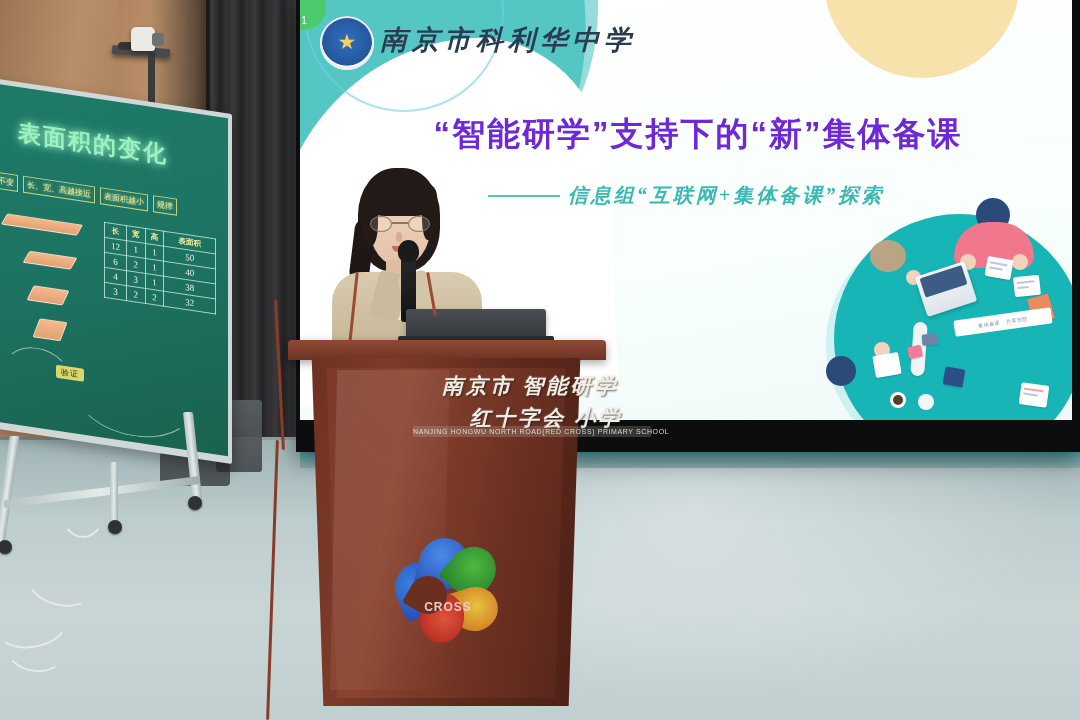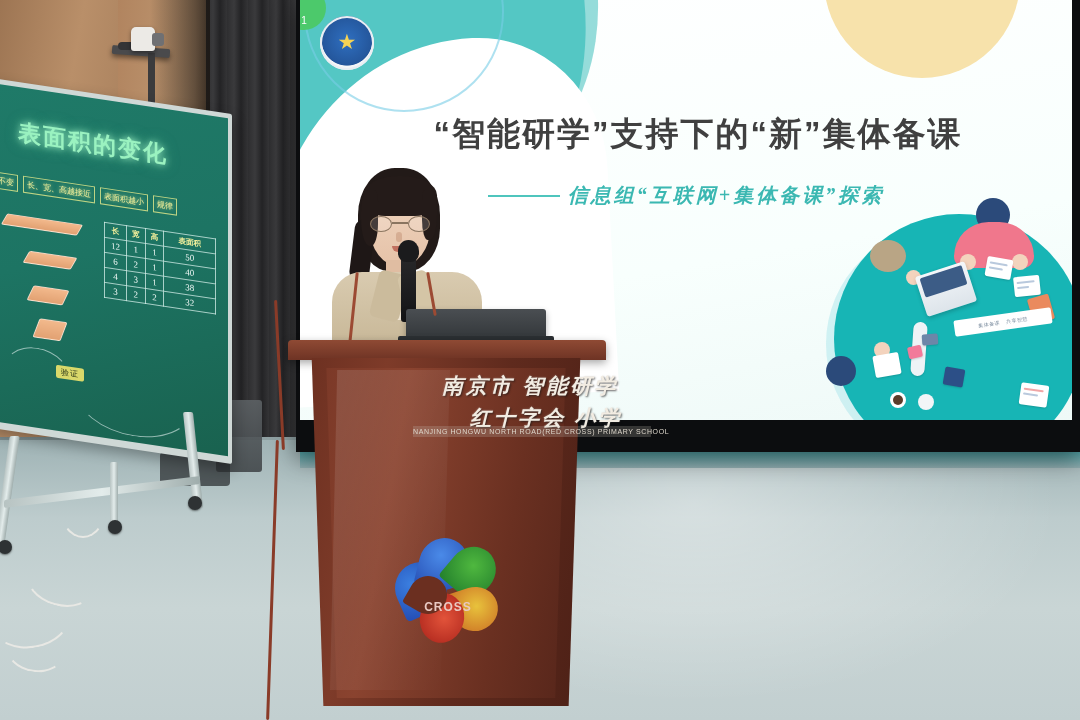--- a/index.html
+++ b/index.html
@@ -187,21 +187,21 @@
   .school-name{
     position:absolute; left:80px; top:22px;
     font-size:27px; color:#2a3c52; letter-spacing:5px;
     font-family:"Liberation Serif", serif; font-style:italic; font-weight:bold;
     white-space:nowrap;
   }
 
   .slide-title{
     position:absolute; left:0; right:0; top:112px; text-align:center;
     font-size:33px; font-weight:bold; letter-spacing:2px;
-    color:#404040; white-space:nowrap;padding-left:24px;
+    color:#6d28d9; white-space:nowrap;padding-left:24px;
   }
   .subtitle-row{
     position:absolute; left:0; right:0; top:182px;
     display:flex; align-items:center; justify-content:center; gap:8px;
   }
   .sub-dash{ width:72px; height:2px; background:#4fc5bd; }
   .slide-sub{
     font-size:20px; color:#3bb8b2; letter-spacing:3px; white-space:nowrap;
     font-family:"Liberation Serif", serif; font-style:italic; font-weight:bold;
   }
@@ -404,20 +404,21 @@
     <div class="yellow-circle"></div>
     <div class="blue-arc"></div>
 
     <div class="green-badge">
       <span>1</span>
     </div>
 
     <div class="emblem">
       <span class="emblem-bird">★</span>
     </div>
+    <div class="school-name">南京市科利华中学</div>
 
     <div class="slide-title">“智能研学”支持下的“新”集体备课</div>
 
     <div class="subtitle-row">
       <span class="sub-dash"></span>
       <span class="slide-sub">信息组“互联网+集体备课”探索</span>
     </div>
 
 
     <div class="illus">

